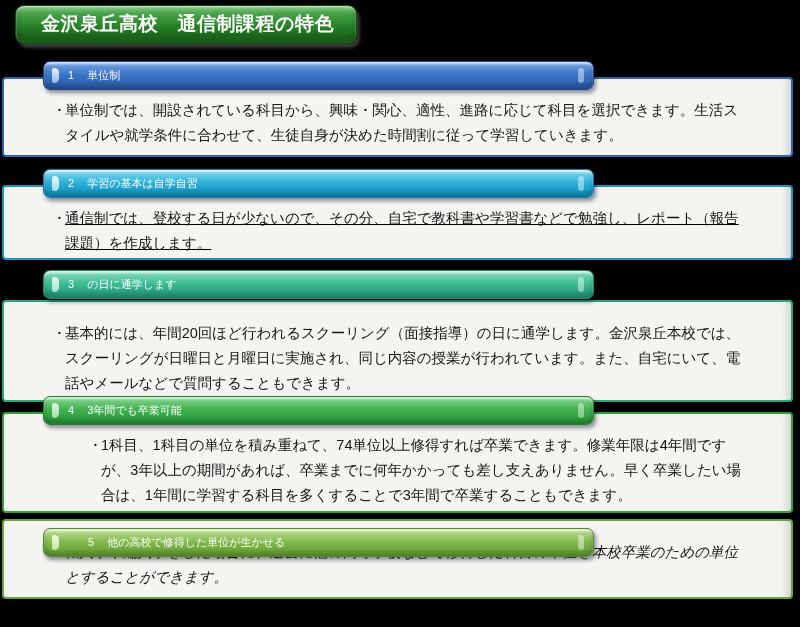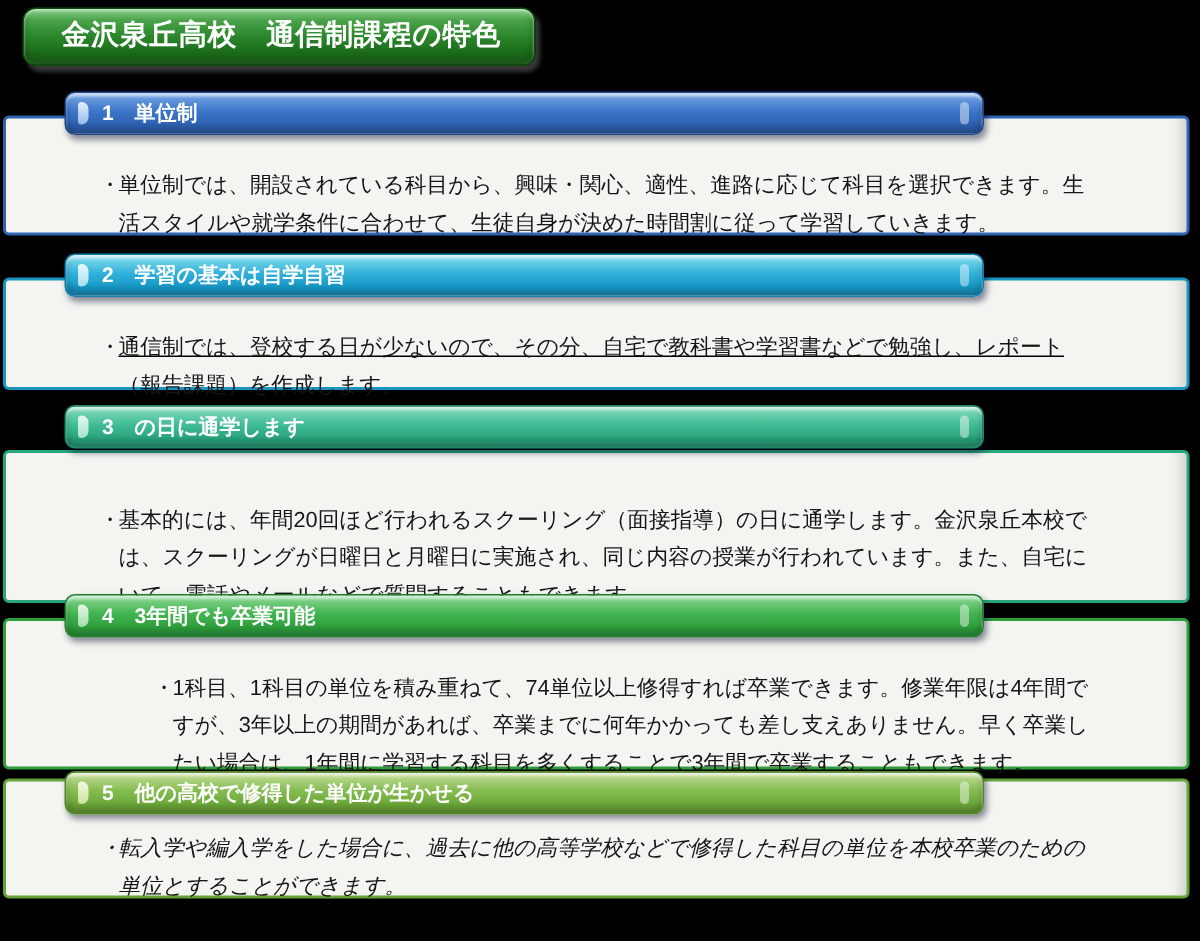--- a/index.html
+++ b/index.html
@@ -15,22 +15,22 @@
     font-size:19px;font-weight:bold;color:#fff;letter-spacing:.5px;
     background:linear-gradient(180deg,#8ecf8e 0%,#4aa34a 20%,#2a862a 50%,#1b6b1b 80%,#247a24 100%);
     border:1px solid #0e4f0e;
     box-shadow: inset 0 1px 2px rgba(255,255,255,.65),
                 inset 0 -4px 6px rgba(0,0,0,.32),
                 3px 4px 3px rgba(110,110,110,.5);
     white-space:nowrap;
   }
   
   .section-header{
-    position:absolute;left:43px;width:613px;height:29px;line-height:27px;
-    border-radius:7px;color:#fff;font-size:14px;font-weight:bold;
+    position:absolute;left:43px;width:551px;height:29px;line-height:27px;
+    border-radius:7px;color:#fff;font-size:11px;font-weight:normal;
     border:1px solid;box-sizing:border-box;z-index:2;
     box-shadow: inset 0 2px 2px rgba(255,255,255,.5),
                 inset 0 -3px 4px rgba(0,0,0,.32),
                 2px 3px 4px rgba(0,10,40,.45);
     white-space:nowrap;
   }
   .accent{
     position:absolute;left:8px;top:6px;width:7px;height:15px;
     border-radius:3px 6px 6px 3px;opacity:.95;
   }
@@ -40,21 +40,21 @@
   }
   .hdr-num{margin-left:24px;}
   .hdr-title{margin-left:10px;}
   
   .section-box{
     position:absolute;left:2px;width:791px;box-sizing:border-box;z-index:1;
     background:#f4f4f1;border:2px solid;border-radius:4px;
     box-shadow: inset -11px 0 9px -8px rgba(0,0,0,.17);
   }
   .section-body{
-    margin:14px;padding:19px 42px 0 61px;
+    margin:0;padding:19px 42px 0 61px;
     font-size:14.5px;line-height:25px;color:#151515;
     text-align:left;
   }
   .bullet{display:inline-block;width:13px;margin-left:-13px;}
   
   .c1.section-header{background:linear-gradient(180deg,#a6c6f0 0%,#6496dc 15%,#3c76c8 45%,#2c5fae 82%,#3668b8 100%);border-color:#1d4787;}
   .c1 .accent{background:linear-gradient(180deg,#eef5fd,#9cc0ee);}
   .c1.section-box{border-color:#2e64b2;}
   .c2.section-header{background:linear-gradient(180deg,#c2ecf6 0%,#6cd0e8 15%,#32b2da 45%,#1494c2 82%,#22a0cc 100%);border-color:#0f7fae;}
   .c2 .accent{background:linear-gradient(180deg,#effbfe,#aee2f4);}
@@ -66,21 +66,21 @@
   .c4 .accent{background:linear-gradient(180deg,#ebf8ec,#aadfb0);}
   .c4.section-box{border-color:#2f9e3c;padding-left:36px;}
   .c5.section-header{background:linear-gradient(180deg,#e0efc6 0%,#b2d384 15%,#84bc50 45%,#6aa537 82%,#76b040 100%);border-color:#4f8826;}
   .c5 .accent{background:linear-gradient(180deg,#f6fbea,#cfe6a6);}
   .c5.section-box{border-color:#67a238;}
   
   #h1{top:61px;}  #b1{top:77px;height:80px;}
   #h2{top:169px;} #b2{top:185px;height:75px;}
   #h3{top:270px;} #b3{top:300px;height:102px;}
   #h4{top:396px;} #b4{top:412px;height:101px;}
-  #h5{top:514px;} #b5{top:519px;height:80px;font-style:italic;}
+  #h5{top:528px;padding-left:20px;} #b5{top:519px;height:80px;font-style:italic;}
 </style>
 </head>
 <body>
 
 <div class="banner">
   <span>金沢泉丘高校　通信制課程の特色</span>
 </div>
 
 <div class="section-box c1" id="b1">
   <p class="section-body"><span class="bullet">・</span><span>単位制では、開設されている科目から、興味・関心、適性、進路に応じて科目を選択できます。生活スタイルや就学条件に合わせて、生徒自身が決めた時間割に従って学習していきます。</span></p>

